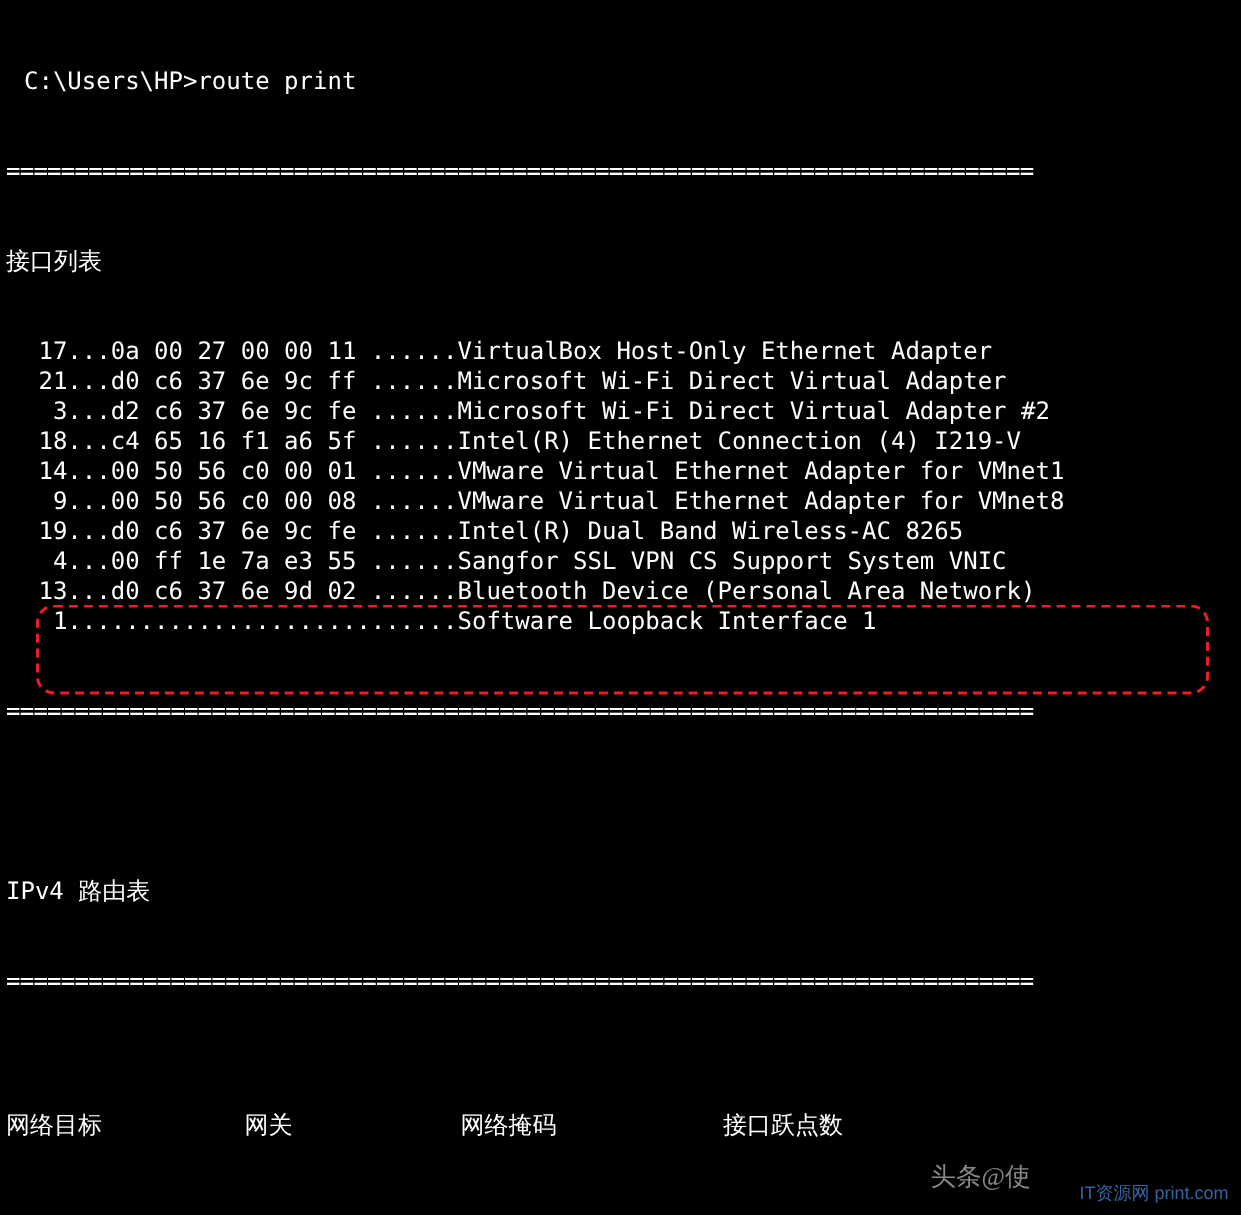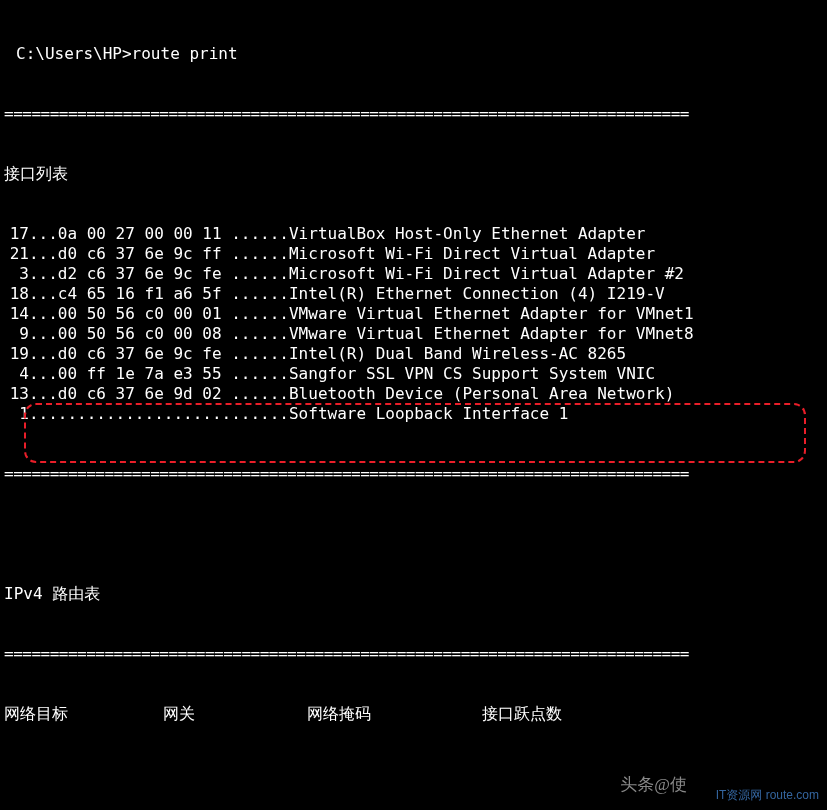--- a/index.html
+++ b/index.html
@@ -23,28 +23,29 @@
       line-height: 1.25;
     }
     .prompt-line {
       padding-left: 16px;
     }
     .separator {
       letter-spacing: -0.5px;
       padding-left: 4px;
     }
     .iface-line {
-      padding-left: 0;
+      padding-left: 16px;
     }
     .section-header {
       padding-left: 4px;
     }
     .route-header {
       display: flex;
       padding-left: 4px;
+      margin-top: 36px;
     }
     .highlight-box {
       position: absolute;
       border: 2px dashed #e91e29;
       border-radius: 12px;
       left: 24px;
       top: 403px;
       width: 782px;
       height: 60px;
       pointer-events: none;
@@ -95,13 +96,13 @@
     <span class="header-label h-iface">接口</span>
     <span class="header-label h-metric">跃点数</span>
   </div>
   
 </div>
 
 <div class="highlight-box"></div>
 
 <div class="watermark-text">头条@使</div>
 <div class="watermark">IT资源网
-route.com</div>
+print.com</div>
 
 </body></html>

